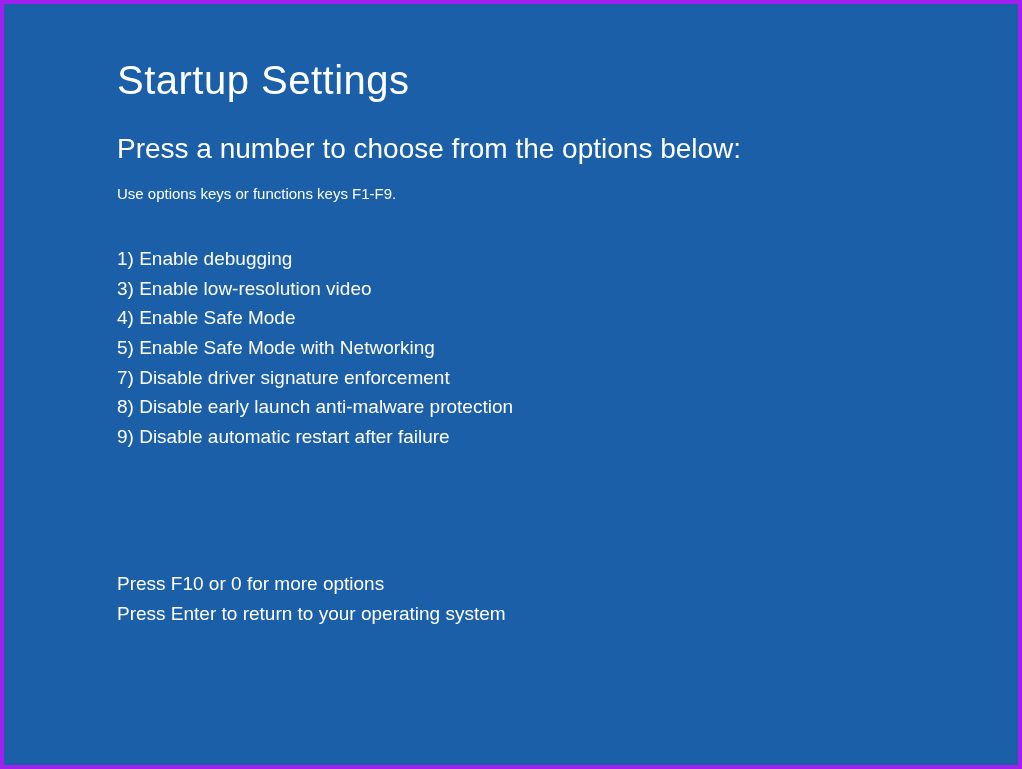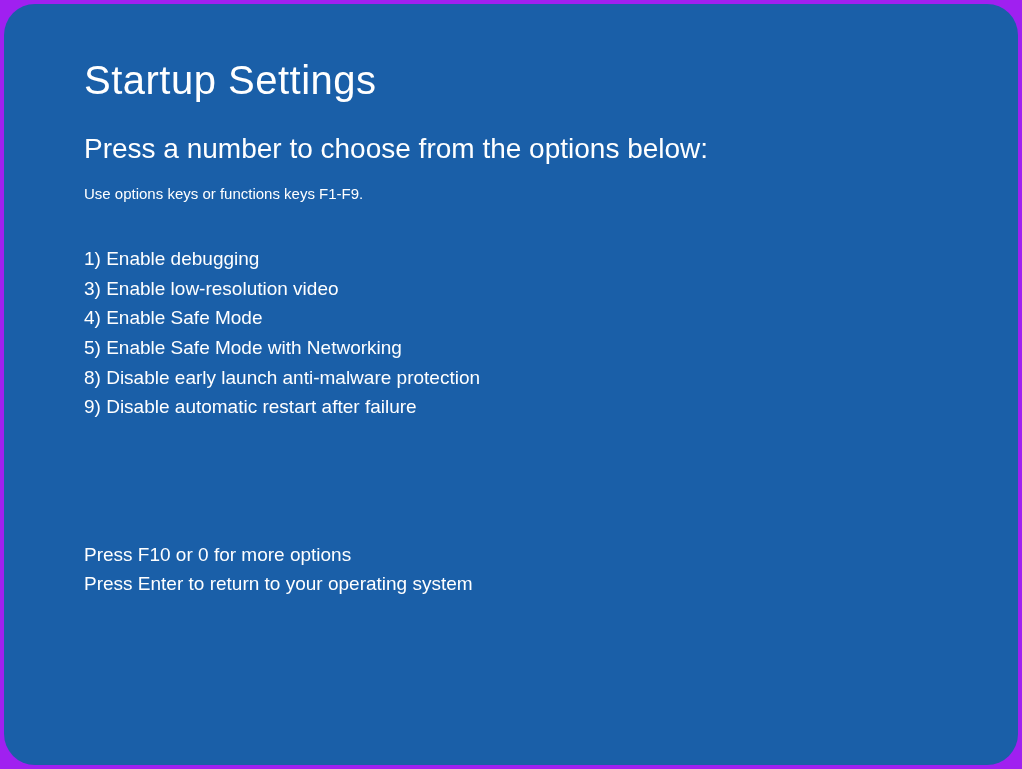--- a/index.html
+++ b/index.html
@@ -12,23 +12,22 @@
       height: 769px;
       background: #a020f0;
       padding: 4px;
       font-family: "Segoe UI", "Segoe UI Light", -apple-system, sans-serif;
       overflow: hidden;
     }
     .screen {
       width: 100%;
       height: 100%;
       background: #1a5fa8;
-      padding: 54px 0 0 80px;
+      padding: 54px 0 0 113px;
       color: #ffffff;
-      border-radius: 31px;
     }
     .title {
       font-size: 40px;
       font-weight: 300;
       letter-spacing: 0.5px;
       margin-bottom: 30px;
     }
     .instruction {
       font-size: 28px;
       font-weight: 300;
@@ -61,20 +60,21 @@
 
 <div class="screen">
   <h1 class="title">Startup Settings</h1>
   <div class="instruction">Press a number to choose from the options below:</div>
   <div class="hint">Use options keys or functions keys F1-F9.</div>
   <ul class="options">
     <li class="option-item">1) Enable debugging</li>
     <li class="option-item">3) Enable low-resolution video</li>
     <li class="option-item">4) Enable Safe Mode</li>
     <li class="option-item">5) Enable Safe Mode with Networking</li>
+    <li class="option-item">7) Disable driver signature enforcement</li>
     <li class="option-item">8) Disable early launch anti-malware protection</li>
     <li class="option-item">9) Disable automatic restart after failure</li>
   </ul>
   <div class="footer">
     <div class="footer-line">Press F10 or 0 for more options</div>
     <div class="footer-line">Press Enter to return to your operating system</div>
   </div>
 </div>
 
 </body></html>

